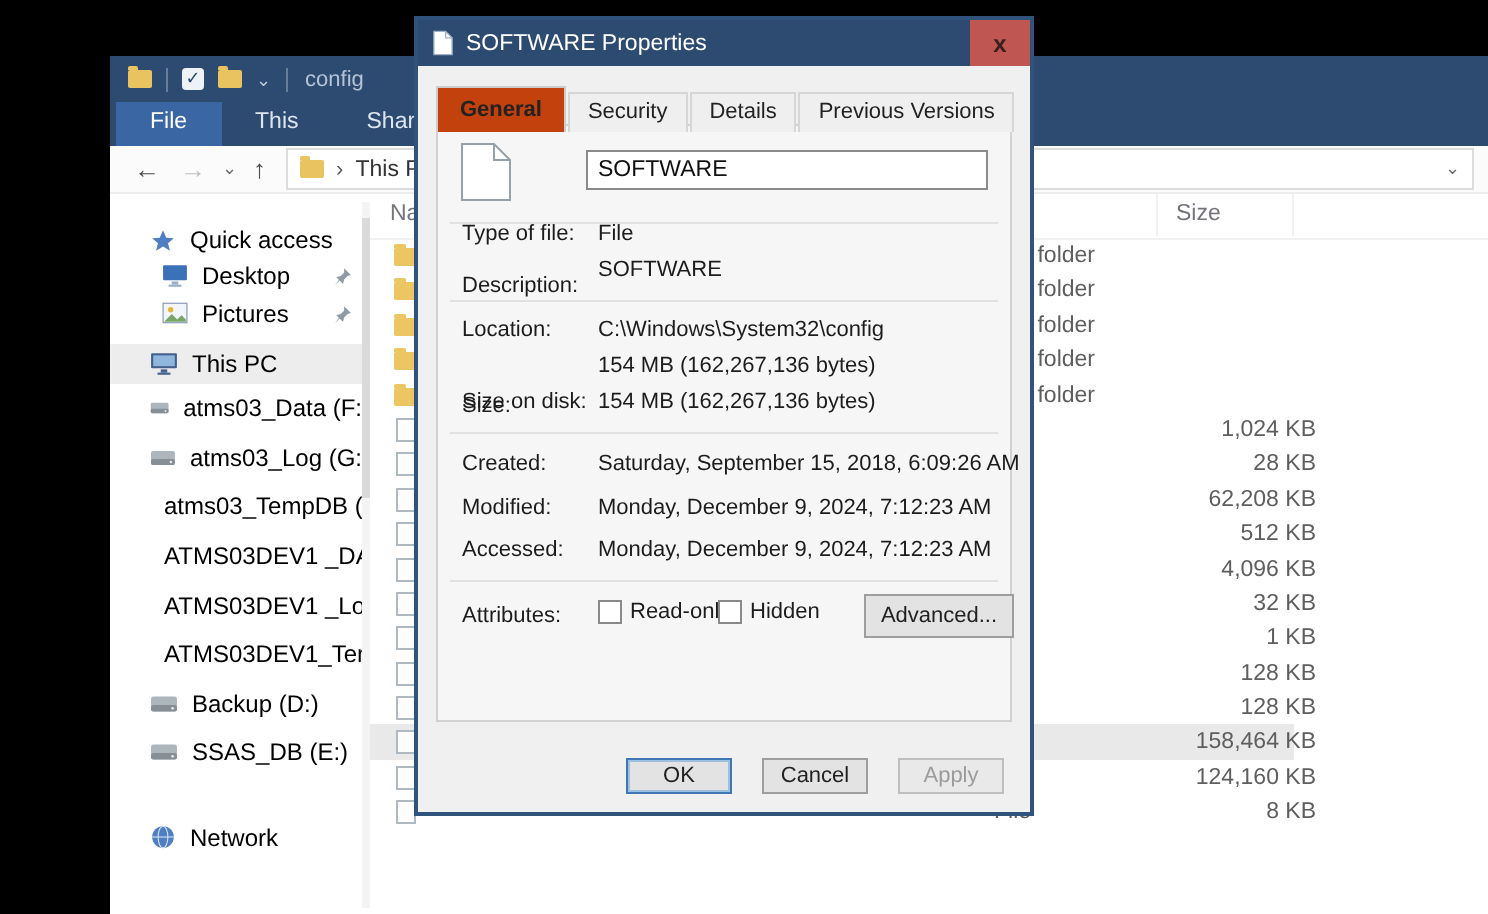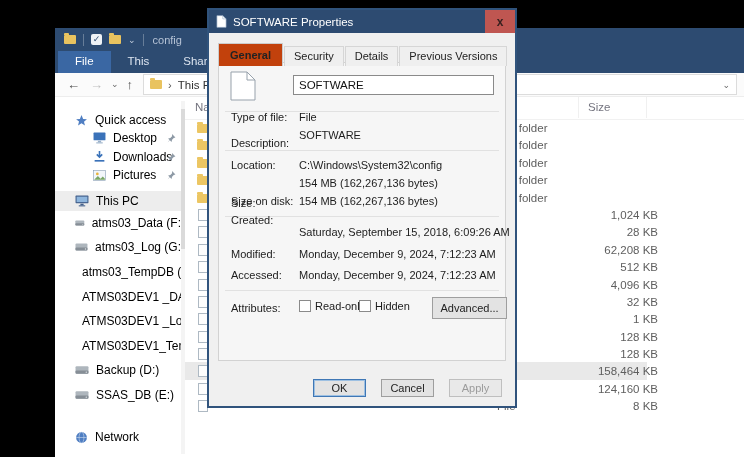--- a/index.html
+++ b/index.html
@@ -29,21 +29,21 @@
   .ainput .grow{flex:1;}
   .crumb-sep{color:#555;font-size:11px;}
   .adrop{font-size:9px;color:#6a6a6a;}
   
   .main{display:flex;height:361px;}
   .sidebar{width:130px;position:relative;font-size:12px;color:#000000;flex:0 0 130px;}
   .sb-scroll{position:absolute;right:0;top:4px;bottom:4px;width:4px;background:#f4f4f4;}
   .sb-thumb{position:absolute;right:0;top:8px;width:4px;height:140px;background:#dadada;}
   .sbrow{display:flex;align-items:center;gap:7px;padding-left:20px;position:relative;white-space:nowrap;overflow:hidden;}
   .sbrow.qa{margin-top:14px;height:18px;}
-  .sbrow.child{padding-left:38px;height:18.5px;text-align:right;}
+  .sbrow.child{padding-left:26px;height:18.5px;text-align:right;}
   .sbrow.thispc{margin-top:6px;height:20px;background:#ededed;}
   .sbrow.drive{height:24.6px;}
   .sbrow.network{height:20px;margin-top:20px;}
   .pin{position:absolute;right:9px;top:50%;transform:translateY(-50%);}
   .content{flex:1;position:relative;}
   .cheaders{position:relative;height:22px;border-bottom:1px solid #f1f1f1;color:#74747f;font-size:11.5px;}
   .h-name{position:absolute;left:10px;top:4px;}
   .h-size{position:absolute;left:393px;top:0;width:69px;height:21px;border-left:1px solid #f0f0f0;border-right:1px solid #f0f0f0;padding:4px 0 0 9px;box-sizing:border-box;}
   .flist{position:absolute;top:22px;left:0;}
   .frow{position:relative;height:17.4px;width:462px;}
@@ -130,30 +130,20 @@
             <rect x="1" y="1" width="22" height="14" rx="1" fill="#3a72b9"></rect>
             <rect x="9" y="16" width="6" height="3" fill="#9ab0c8"></rect>
             <rect x="6" y="19" width="12" height="2" fill="#9ab0c8"></rect>
           </svg>
         <span>Desktop</span>
         <svg class="pin" width="9" height="9" viewBox="0 0 16 16">
             <path d="M9 1l6 6-3 1-3 3-1 4-3-3-4 4 3.4-4.6L2 9l4-1 3-3z" fill="#8e9aa6"></path>
           </svg>
       </div>
       <div class="sbrow child">
-        <svg width="13" height="13" viewBox="0 0 24 24">
-            <path d="M12 2v10M7 8l5 5 5-5" stroke="#3a72b9" stroke-width="3" fill="none"></path>
-            <path d="M3 20h18" stroke="#3a72b9" stroke-width="3"></path>
-          </svg>
-        <span>Downloads</span>
-        <svg class="pin" width="9" height="9" viewBox="0 0 16 16">
-            <path d="M9 1l6 6-3 1-3 3-1 4-3-3-4 4 3.4-4.6L2 9l4-1 3-3z" fill="#8e9aa6"></path>
-          </svg>
-      </div>
-      <div class="sbrow child">
         <svg width="13" height="11" viewBox="0 0 24 20">
             <rect x="1" y="1" width="22" height="18" fill="#f2f6fa" stroke="#7d93ad"></rect>
             <circle cx="8" cy="7" r="2.5" fill="#e8b33c"></circle>
             <path d="M2 18l7-7 5 5 4-4 4 4v2z" fill="#79a665"></path>
           </svg>
         <span>Pictures</span>
         <svg class="pin" width="9" height="9" viewBox="0 0 16 16">
             <path d="M9 1l6 6-3 1-3 3-1 4-3-3-4 4 3.4-4.6L2 9l4-1 3-3z" fill="#8e9aa6"></path>
           </svg>
       </div>
@@ -375,21 +365,21 @@
 
     <span class="plabel" style="top:96px;">Location:</span>
     <span class="pvalue" style="top:96px;">C:\Windows\System32\config</span>
     <span class="plabel" style="top:114px;margin-top:20px;">Size:</span>
     <span class="pvalue" style="top:114px;">154 MB (162,267,136 bytes)</span>
     <span class="plabel" style="top:132px;">Size on disk:</span>
     <span class="pvalue" style="top:132px;">154 MB (162,267,136 bytes)</span>
 
     <div class="sep" style="top:153px;"></div>
 
-    <span class="plabel" style="top:151px;">Created:</span>
+    <span class="plabel" style="top:163px;">Created:</span>
     <span class="pvalue" style="top:163px;">Saturday, September 15, 2018, 6:09:26 AM</span>
     <span class="plabel" style="top:185px;">Modified:</span>
     <span class="pvalue" style="top:185px;">Monday, December 9, 2024, 7:12:23 AM</span>
     <span class="plabel" style="top:206px;">Accessed:</span>
     <span class="pvalue" style="top:206px;">Monday, December 9, 2024, 7:12:23 AM</span>
 
     <div class="sep" style="top:227px;"></div>
 
     <span class="plabel" style="top:239px;">Attributes:</span>
     <span class="cbwrap" style="left:80px;top:237px;">

